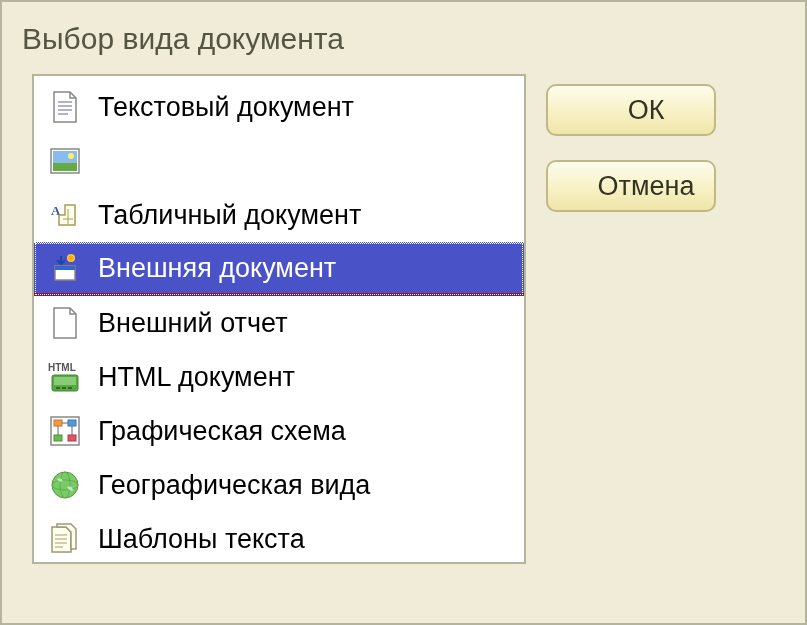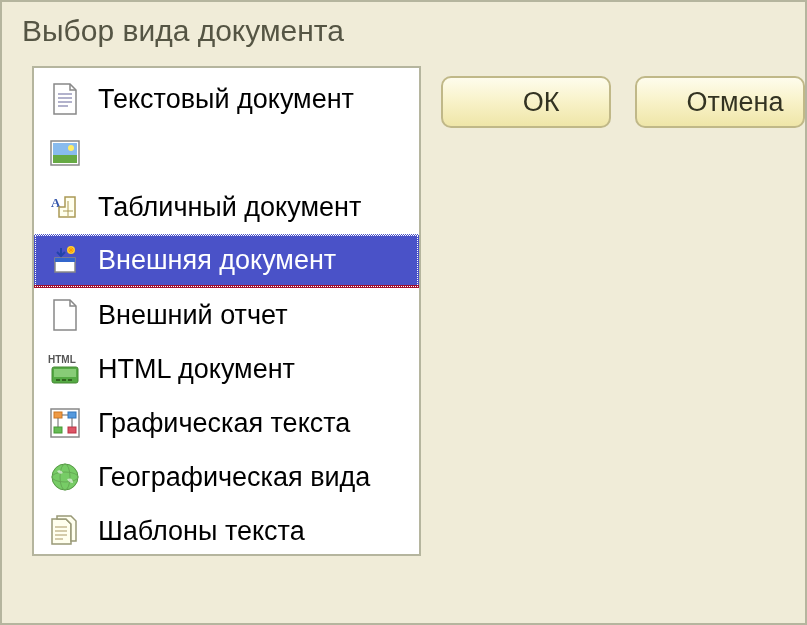--- a/index.html
+++ b/index.html
@@ -15,20 +15,21 @@
       width: 807px;
       height: 625px;
       border: 2px solid #b5b59e;
       position: relative;
     }
     .title-bar {
       padding: 12px 20px 8px 20px;
       font-size: 30px;
       color: #555544;
       font-weight: normal;
+      margin-top: 8px;
     }
     .content-area {
       display: flex;
       padding: 10px 0 10px 30px;
       gap: 20px;
     }
     .list-box {
       background: #ffffff;
       border: 2px solid #b5b59e;
       width: 494px;
@@ -62,21 +63,21 @@
     }
     .list-item .label {
       font-size: 27px;
       color: #000000;
     }
     .list-item.selected .label {
       color: #ffffff;
     }
     .button-panel {
       display: flex;
-      flex-direction: row;
+      flex-direction: column;
       gap: 24px;
       padding-top: 10px;
     }
     .btn {
       width: 170px;
       height: 52px;
       background: linear-gradient(to bottom, #fefcec 0%, #f8f2c8 50%, #efe6a8 100%);
       border: 2px solid #c0b888;
       border-radius: 10px;
       font-size: 27px;
@@ -178,21 +179,21 @@
             <rect x="2" y="2" width="28" height="28" fill="#ffffff" stroke="#888888" stroke-width="1.5"></rect>
             <rect x="5" y="5" width="8" height="6" fill="#ee9944" stroke="#cc7722"></rect>
             <rect x="19" y="5" width="8" height="6" fill="#5599dd" stroke="#3377bb"></rect>
             <rect x="5" y="20" width="8" height="6" fill="#66bb55" stroke="#449933"></rect>
             <rect x="19" y="20" width="8" height="6" fill="#dd5566" stroke="#bb3344"></rect>
             <line x1="9" y1="11" x2="9" y2="20" stroke="#666666" stroke-width="1"></line>
             <line x1="13" y1="8" x2="19" y2="8" stroke="#666666" stroke-width="1"></line>
             <line x1="23" y1="11" x2="23" y2="20" stroke="#666666" stroke-width="1"></line>
           </svg>
         </span>
-        <span class="label">Графическая текста</span>
+        <span class="label">Графическая схема</span>
       </div>
 
       <div class="list-item">
         <span class="icon">
           <svg width="32" height="32" viewBox="0 0 32 32">
             <circle cx="16" cy="16" r="13" fill="#77cc66" stroke="#559944" stroke-width="1"></circle>
             <ellipse cx="16" cy="16" rx="13" ry="5" fill="none" stroke="#66aa55" stroke-width="1"></ellipse>
             <ellipse cx="16" cy="16" rx="5" ry="13" fill="none" stroke="#66aa55" stroke-width="1"></ellipse>
             <path d="M8 10 Q12 8 14 12 Q10 14 8 10" fill="#ffffff" opacity="0.6"></path>
             <path d="M18 18 Q24 16 24 22 Q20 22 18 18" fill="#ffffff" opacity="0.6"></path>

